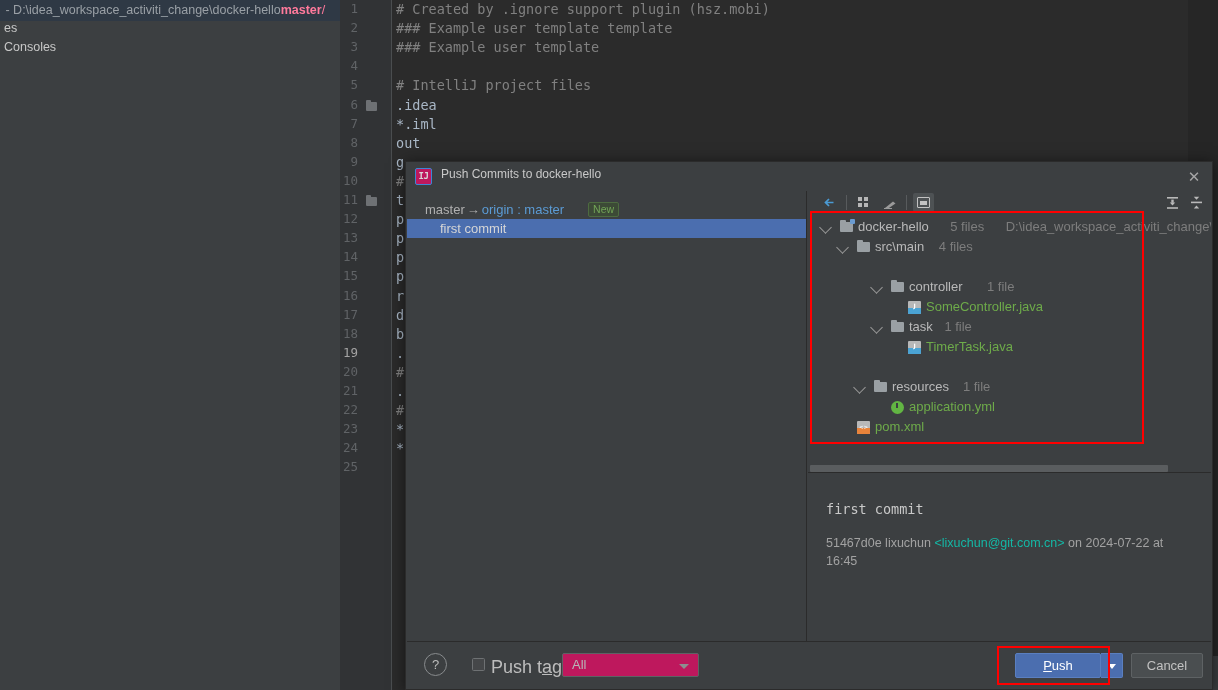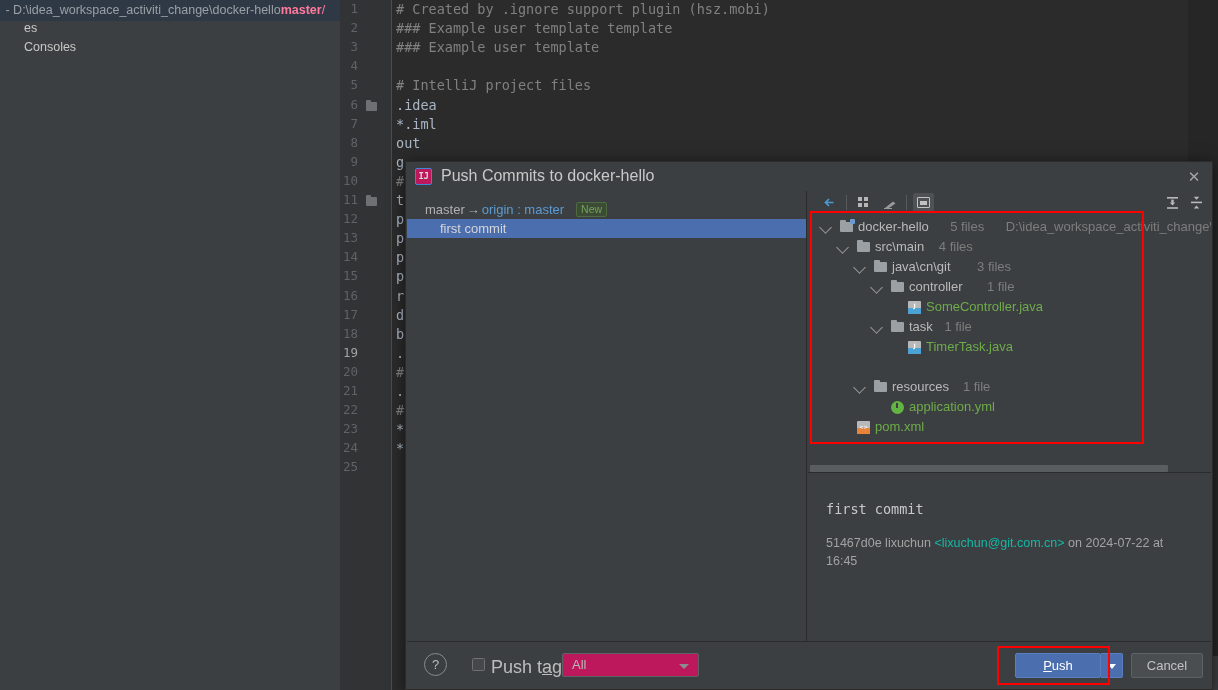--- a/index.html
+++ b/index.html
@@ -22,22 +22,22 @@
   }
   .proj-header {
     position:absolute; left:0; top:0; width:340px; height:21px;
     background:#2f3945; color:#9aa0a6;
     font-size:12.5px; line-height:21px; white-space:nowrap;
     padding-left:2px; overflow:hidden;
   }
   .proj-header .branch { color:#ff7a9c; font-weight:bold; }
   .proj-header .slash  { color:#ff7a9c; }
   .proj-row {
-    position:absolute; left:12px; font-size:12.5px; color:#c8c8c8;
-    white-space:nowrap; padding-left:12px;
+    position:absolute; left:0; font-size:12.5px; color:#c8c8c8;
+    white-space:nowrap; padding-left:4px;
   }
   .proj-row.r1 { top:21px; }
   .proj-row.r2 { top:40px; }
 
   
   .gutter {
     position:absolute; left:340px; top:0; width:52px; height:690px;
     background:#313335;
   }
   .ln {
@@ -90,42 +90,42 @@
   }
   .dlg-icon {
     position:absolute; left:9px; top:6px; width:17px; height:17px;
     background:#be185d; border:1.5px solid #3e86d6; border-radius:2px;
     color:#d8d8d8; font-size:9px; font-weight:bold;
     font-family:"DejaVu Sans Mono", monospace;
     line-height:14px; text-align:center; letter-spacing:-0.5px;
   }
   .dlg-title-text {
     position:absolute; left:35px; top:5px;
-    font-size:16px; color:#c9c9c9;
+    font-size:12px; color:#c9c9c9;
   }
   .dlg-close {
     position:absolute; right:8px; top:5px; width:20px; height:20px;
     color:#a6a6a6; font-size:15px; line-height:20px; text-align:center;
     cursor:pointer;
   }
 
   
   .commit-pane {
     position:absolute; left:1px; top:29px; width:400px; bottom:48px;
     background:#3c3f41; border-right:1px solid #2b2b2b;
   }
   .branch-row {
     position:absolute; left:0; top:9px; width:100%; height:19px;
     font-size:13px; white-space:nowrap; padding-left:18px; line-height:19px;
   }
   .branch-row .local { color:#b0b0b0; }
   .branch-row .arrow { color:#b0b0b0; padding:0 2px; }
   .branch-row .remote { color:#5b9bd5; }
   .badge-new {
-    display:inline-block; margin-left:12px; padding:0 4px;
+    display:inline-block; margin-left:24px; padding:0 4px;
     font-size:10.5px; color:#73a657; border:1px solid #4d6b40;
     border-radius:2px; line-height:13px; background:#3c4a36;
     vertical-align:middle; position:relative; top:-1px;
   }
   .commit-row {
     position:absolute; left:0; top:28px; width:100%; height:19px;
     background:#4b6eaf; color:#d6d6d6; font-size:13px;
     line-height:19px; padding-left:33px; cursor:pointer;
   }
 
@@ -430,26 +430,20 @@
           <span class="tlabel" style="left: 50px;">docker-hello</span>
           <span class="tmeta" style="left: 142.2px;">5 files</span>
           <span class="tmeta" style="left: 197.7px;">D:\idea_workspace_activiti_change\docke</span>
         </div>
         <div class="tnode" style="top: 23px;">
           <span class="chev" style="left: 30px;"></span>
           <span class="folder" style="left: 49px;"></span>
           <span class="tlabel" style="left: 67px;">src\main</span>
           <span class="tmeta" style="left: 130.8px;">4 files</span>
         </div>
-        <div class="tnode" style="top: 43px;">
-          <span class="chev" style="left: 47px;"></span>
-          <span class="folder" style="left: 66px;"></span>
-          <span class="tlabel" style="left: 84px;">java\cn\git</span>
-          <span class="tmeta" style="left: 169.1px;">3 files</span>
-        </div>
         <div class="tnode" style="top: 63px;">
           <span class="chev" style="left: 64px;"></span>
           <span class="folder" style="left: 83px;"></span>
           <span class="tlabel" style="left: 101px;">controller</span>
           <span class="tmeta" style="left: 179px;">1 file</span>
         </div>
         <div class="tnode" style="top: 83px;">
           <span class="ficon java" style="left: 100px;"></span>
           <span class="tlabel green" style="left: 118px;">SomeController.java</span>
         </div>

